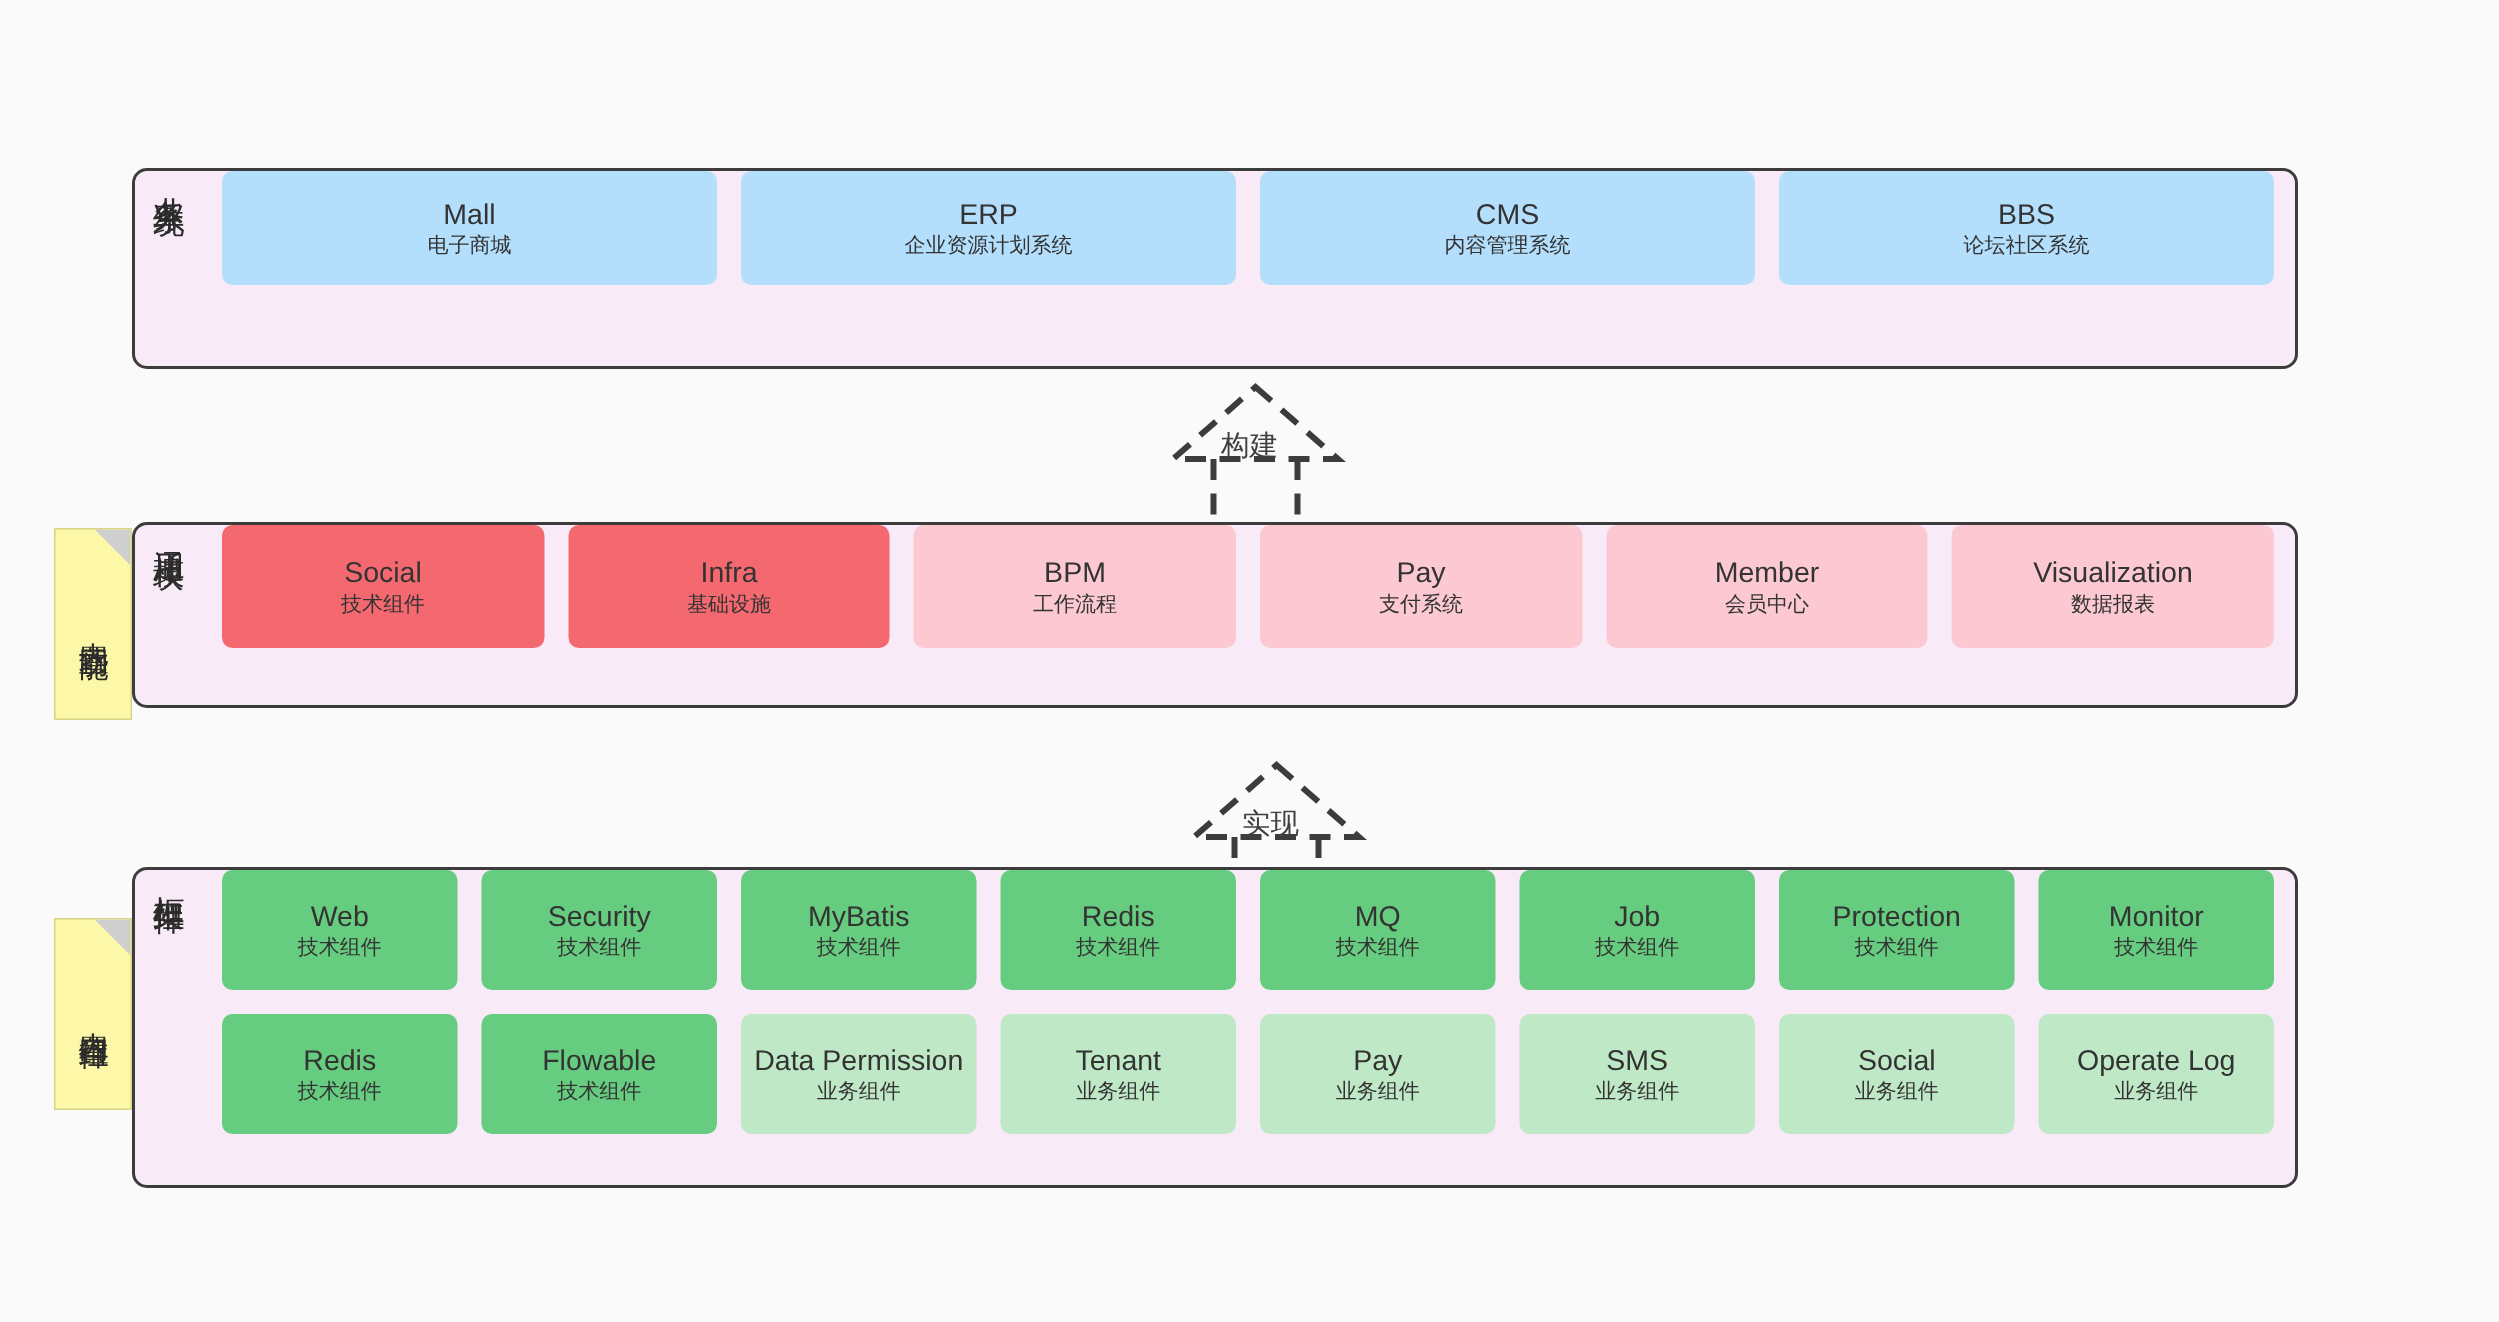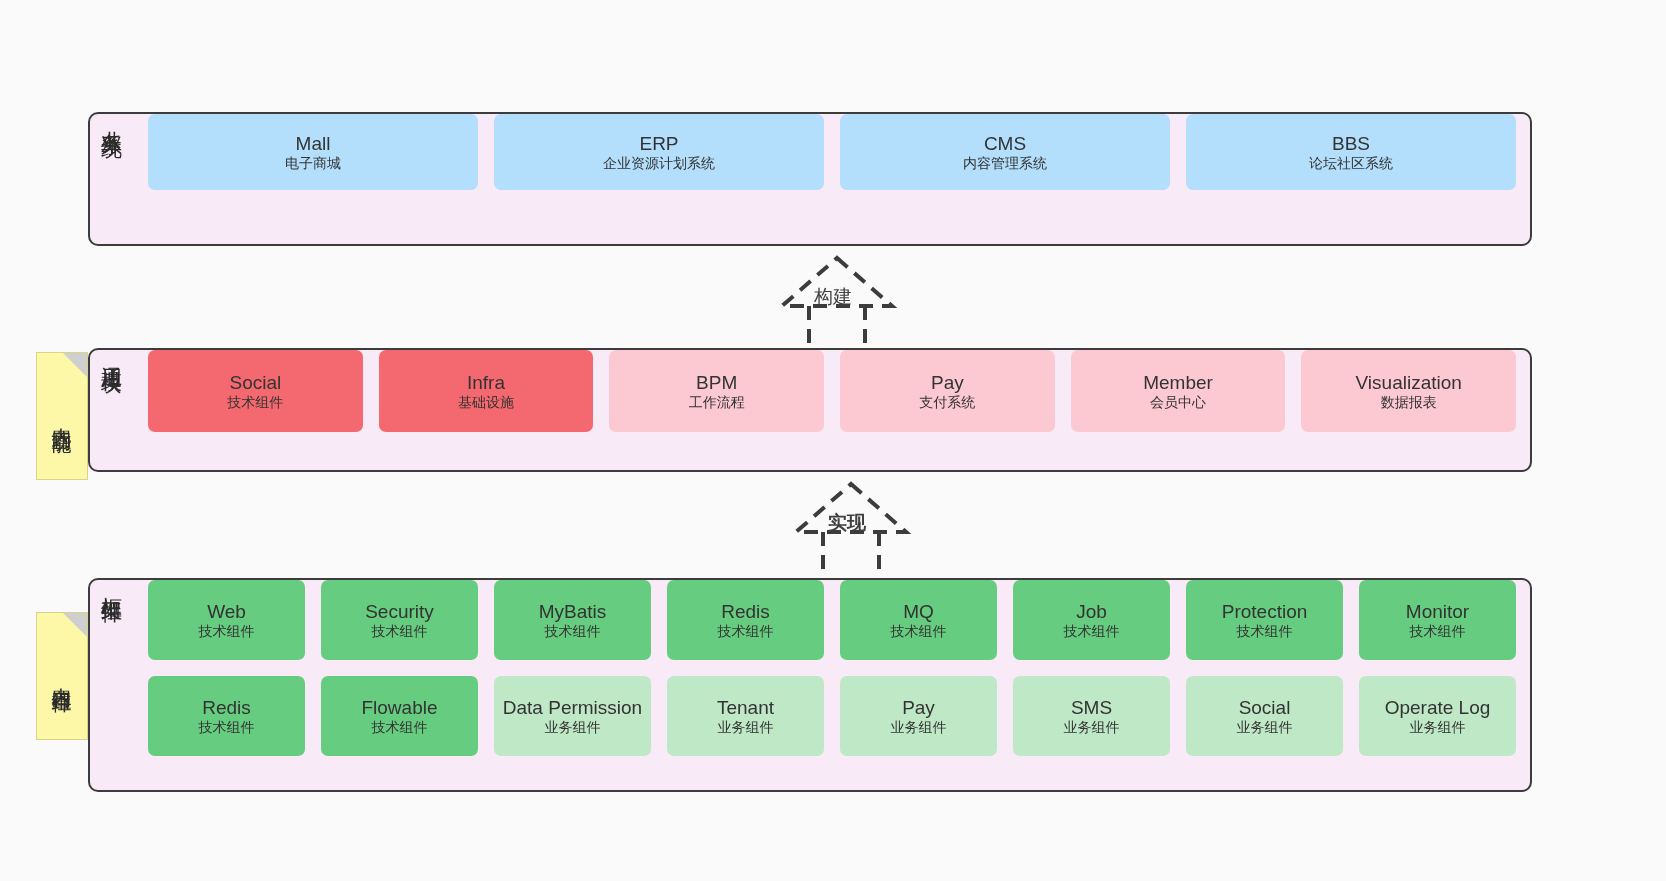--- a/index.html
+++ b/index.html
@@ -189,21 +189,21 @@
           <span class="n-sub">会员中心</span>
         </div>
         <div class="node pink">
           <span class="n-title">Visualization</span>
           <span class="n-sub">数据报表</span>
         </div>
       </div>
     </div>
   </div>
 
-  <div class="connector" id="conn-implement" style="left:766px; top:472px; width:170px; height:106px;font-weight:bold;">
+  <div class="connector" id="conn-implement" style="left:766px; top:498px; width:170px; height:106px;">
     <svg width="170" height="106" viewBox="0 0 170 106">
       <path d="M 85 12 L 140 60 L 30 60 Z" fill="none" stroke="#3c3c3c" stroke-width="4" stroke-dasharray="14,9" stroke-linecap="butt"></path>
       <path d="M 57 60 L 57 106 M 113 60 L 113 106" fill="none" stroke="#3c3c3c" stroke-width="4" stroke-dasharray="14,9"></path>
     </svg>
     <span class="conn-label" style="left:62px; top:38px;">实现</span>
   </div>
 
   <div class="sticky" id="sticky-framework" style="left:36px; top:612px; height:128px;">
     <span class="fold"></span>
     <span>内置组件</span>

